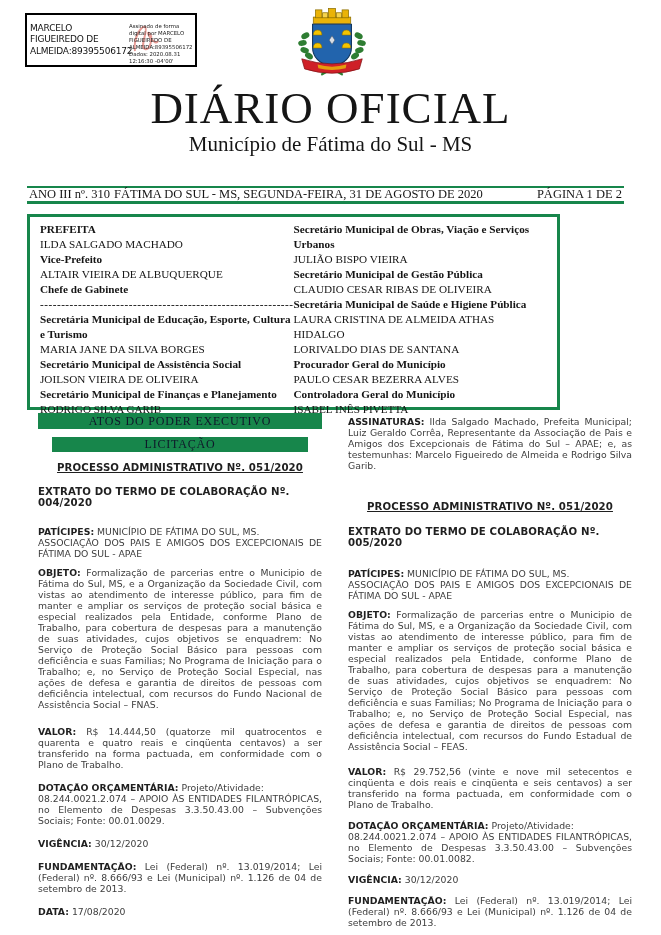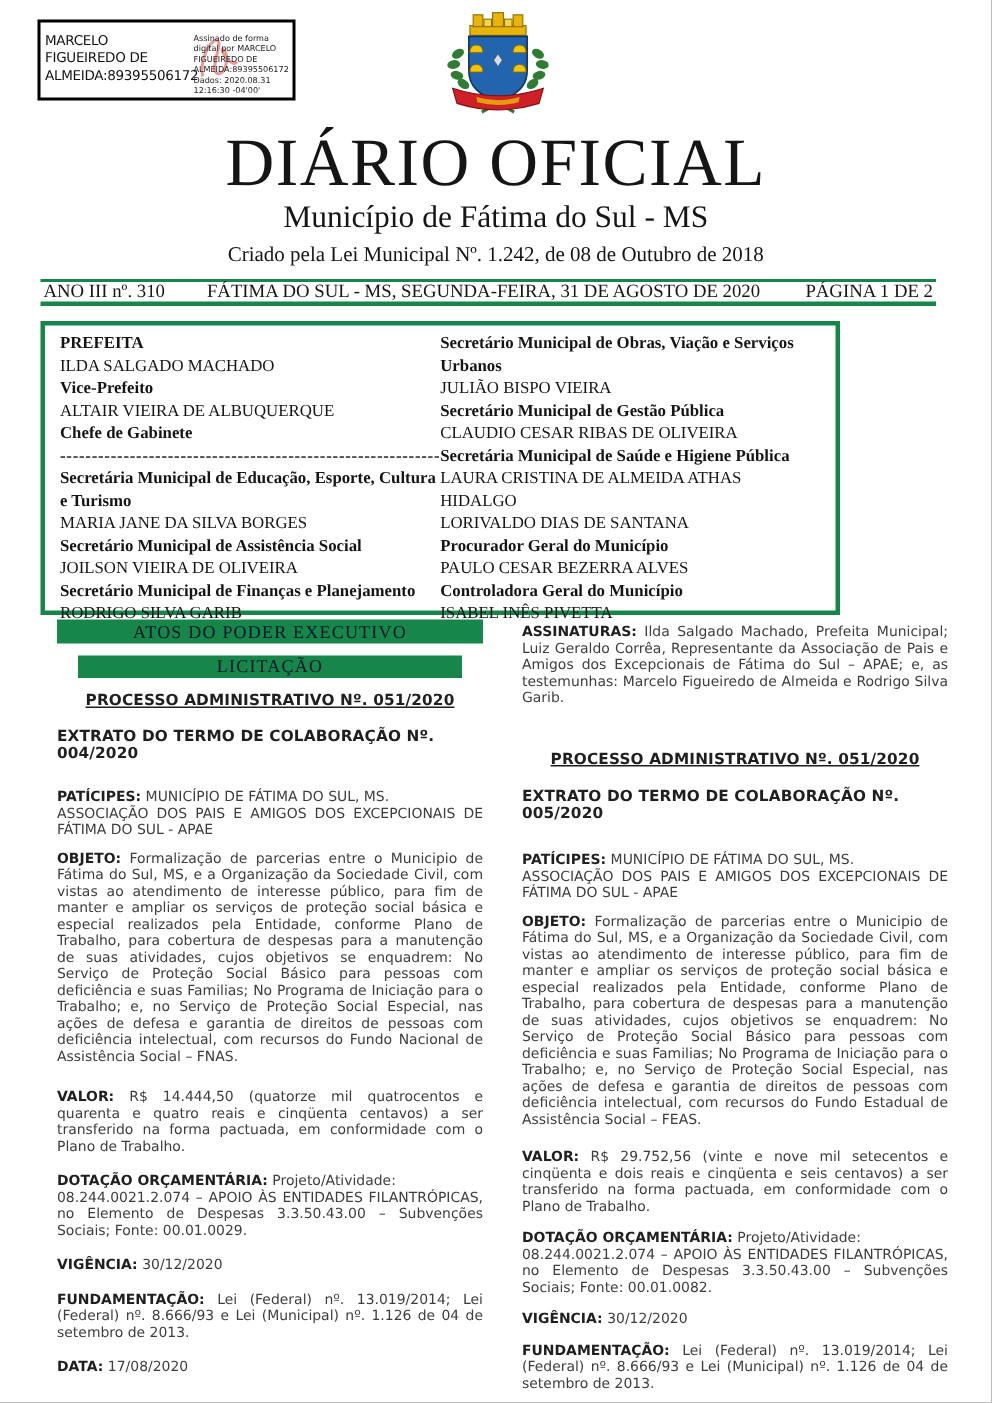--- a/index.html
+++ b/index.html
@@ -32,21 +32,21 @@
   .m-title { font-size:45px; line-height:48px; letter-spacing:1px; font-weight:500; }
   .m-sub { font-size:21px; line-height:23px; margin-top:1px; }
   .m-tag { font-size:14px; line-height:16px; margin-top:7px; }
   
   .info-bar {
     position:absolute; left:27px; top:186px; width:597px;
     border-top:2px solid #17864b; border-bottom:3px solid #17864b;
     display:flex; justify-content:space-between; align-items:center;
     height:18px; font-size:12.5px; padding:0 2px;
   }
-  .info-left { display:flex; gap:28px; }
+  .info-left { display:flex; gap:4px; }
   
   .officials-box {
     position:absolute; left:27px; top:214px; width:533px; height:196px;
     border:3px solid #17864b; display:flex; padding:5px 10px 0 10px; 
   }
   .off-col { width:50%; font-size:11.2px; line-height:15px; }
   .off-title { font-weight:bold; }
   .off-name { font-weight:normal; }
   .off-divider { letter-spacing:0.5px; font-weight:bold; overflow:hidden; white-space:nowrap; }
   
@@ -127,21 +127,20 @@
     </g>
     <path d="M50,38 l4,6 -4,6 -4,-6 z" fill="#d9dee5" stroke="#41546b" stroke-width="0.8"></path>
 
     <path d="M8,70 Q50,84 92,70 L88,84 Q50,96 12,84 z" fill="#cf2027" stroke="#7d1115" stroke-width="1"></path>
     <path d="M30,78 Q50,84 70,78 L69,83 Q50,88 31,83 z" fill="#e8b409" opacity="0.85"></path>
   </svg>
 
   <div class="masthead">
     <div class="m-title">DIÁRIO OFICIAL</div>
     <div class="m-sub">Município de Fátima do Sul - MS</div>
-    <div class="m-tag">Criado pela Lei Municipal Nº. 1.242, de 08 de Outubro de 2018</div>
   </div>
 
   <div class="info-bar">
     <div class="info-left">
       <span>ANO III nº. 310</span>
       <span>FÁTIMA DO SUL - MS, SEGUNDA-FEIRA, 31 DE AGOSTO DE 2020</span>
     </div>
     <span>PÁGINA 1 DE 2</span>
   </div>
 

